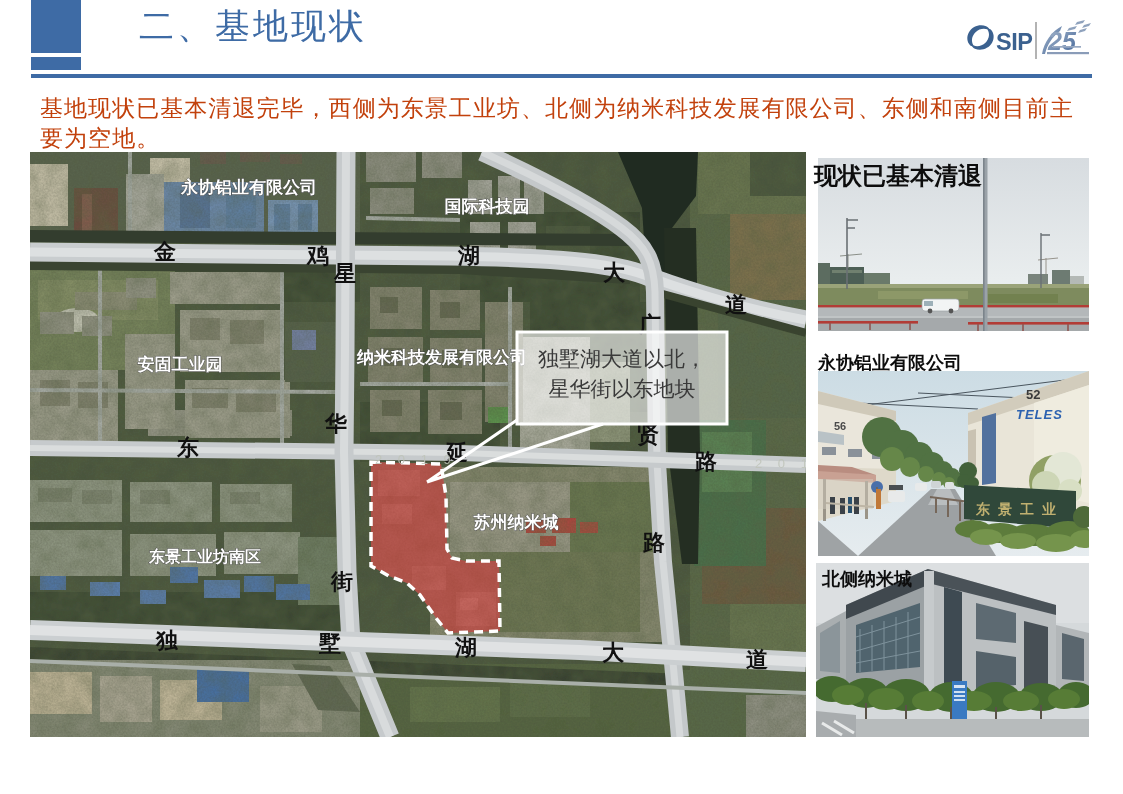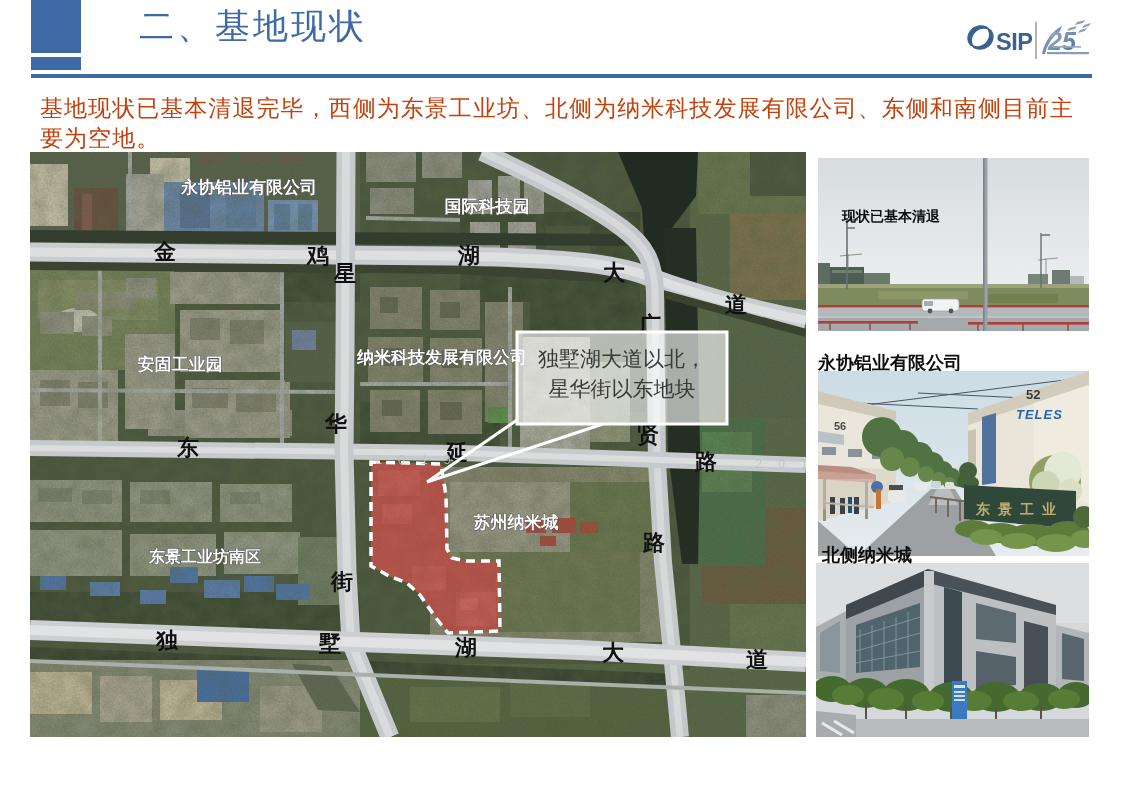--- a/index.html
+++ b/index.html
@@ -388,21 +388,21 @@
 <circle cx="133" cy="153" r="2.4" fill="#555"></circle>
 
 <path d="M 29,60 L 29,131 M 29,62 L 40,62 M 29,70 L 37,70" stroke="#6a7074" stroke-width="1.6" fill="none"></path>
 
 <path d="M 223,75 L 223,130 M 223,77 L 232,77" stroke="#6a7074" stroke-width="1.4" fill="none"></path>
 
 <rect x="165" y="0" width="4.5" height="173" fill="#9aa2a8"></rect>
 <rect x="165" y="0" width="1.6" height="173" fill="#7b848b"></rect>
 </svg>
 
-<div class="abs" style="left:842px;top:160px;font-size:14px;font-weight:bold;color:#0d0d0d;margin-top:48px;">现状已基本清退</div>
+<div class="abs" style="left:814px;top:160px;font-size:24px;font-weight:bold;color:#0d0d0d;">现状已基本清退</div>
 
 <div class="abs" style="left:818px;top:351px;font-size:18px;font-weight:bold;color:#0d0d0d;">永协铝业有限公司</div>
 
 <svg class="abs" style="left:818px;top:371px;" width="271" height="185" viewBox="0 0 271 185" id="photo2">
 <defs>
 <linearGradient id="p2sky" x1="0" y1="0" x2="0" y2="1">
 <stop offset="0" stop-color="#ccdce4"></stop>
         <stop offset="1" stop-color="#e6ecef"></stop>
 </linearGradient>
 </defs>
@@ -576,15 +576,15 @@
 
 <path d="M 6,160 L 26,172 M 18,158 L 38,170" stroke="#e8eaea" stroke-width="3" fill="none"></path>
 
 <rect x="136" y="118" width="15" height="38" fill="#3a7ac2"></rect>
 <rect x="138" y="122" width="11" height="3" fill="#ffffff" opacity="0.8"></rect>
 <rect x="138" y="128" width="11" height="2" fill="#cfe0f0"></rect>
 <rect x="138" y="132" width="11" height="2" fill="#cfe0f0"></rect>
 <rect x="138" y="136" width="11" height="2" fill="#cfe0f0"></rect>
 </svg>
 
-<div class="abs" style="left:822px;top:543px;font-size:18px;font-weight:bold;color:#0d0d0d;">北侧纳米城</div>
+<div class="abs" style="left:822px;top:567px;font-size:18px;font-weight:bold;color:#0d0d0d;">北侧纳米城</div>
 
 <div class="abs" style="left:1093px;top:806px;font-size:10px;color:#4d7c0f;">16</div>
 
 </body></html>

